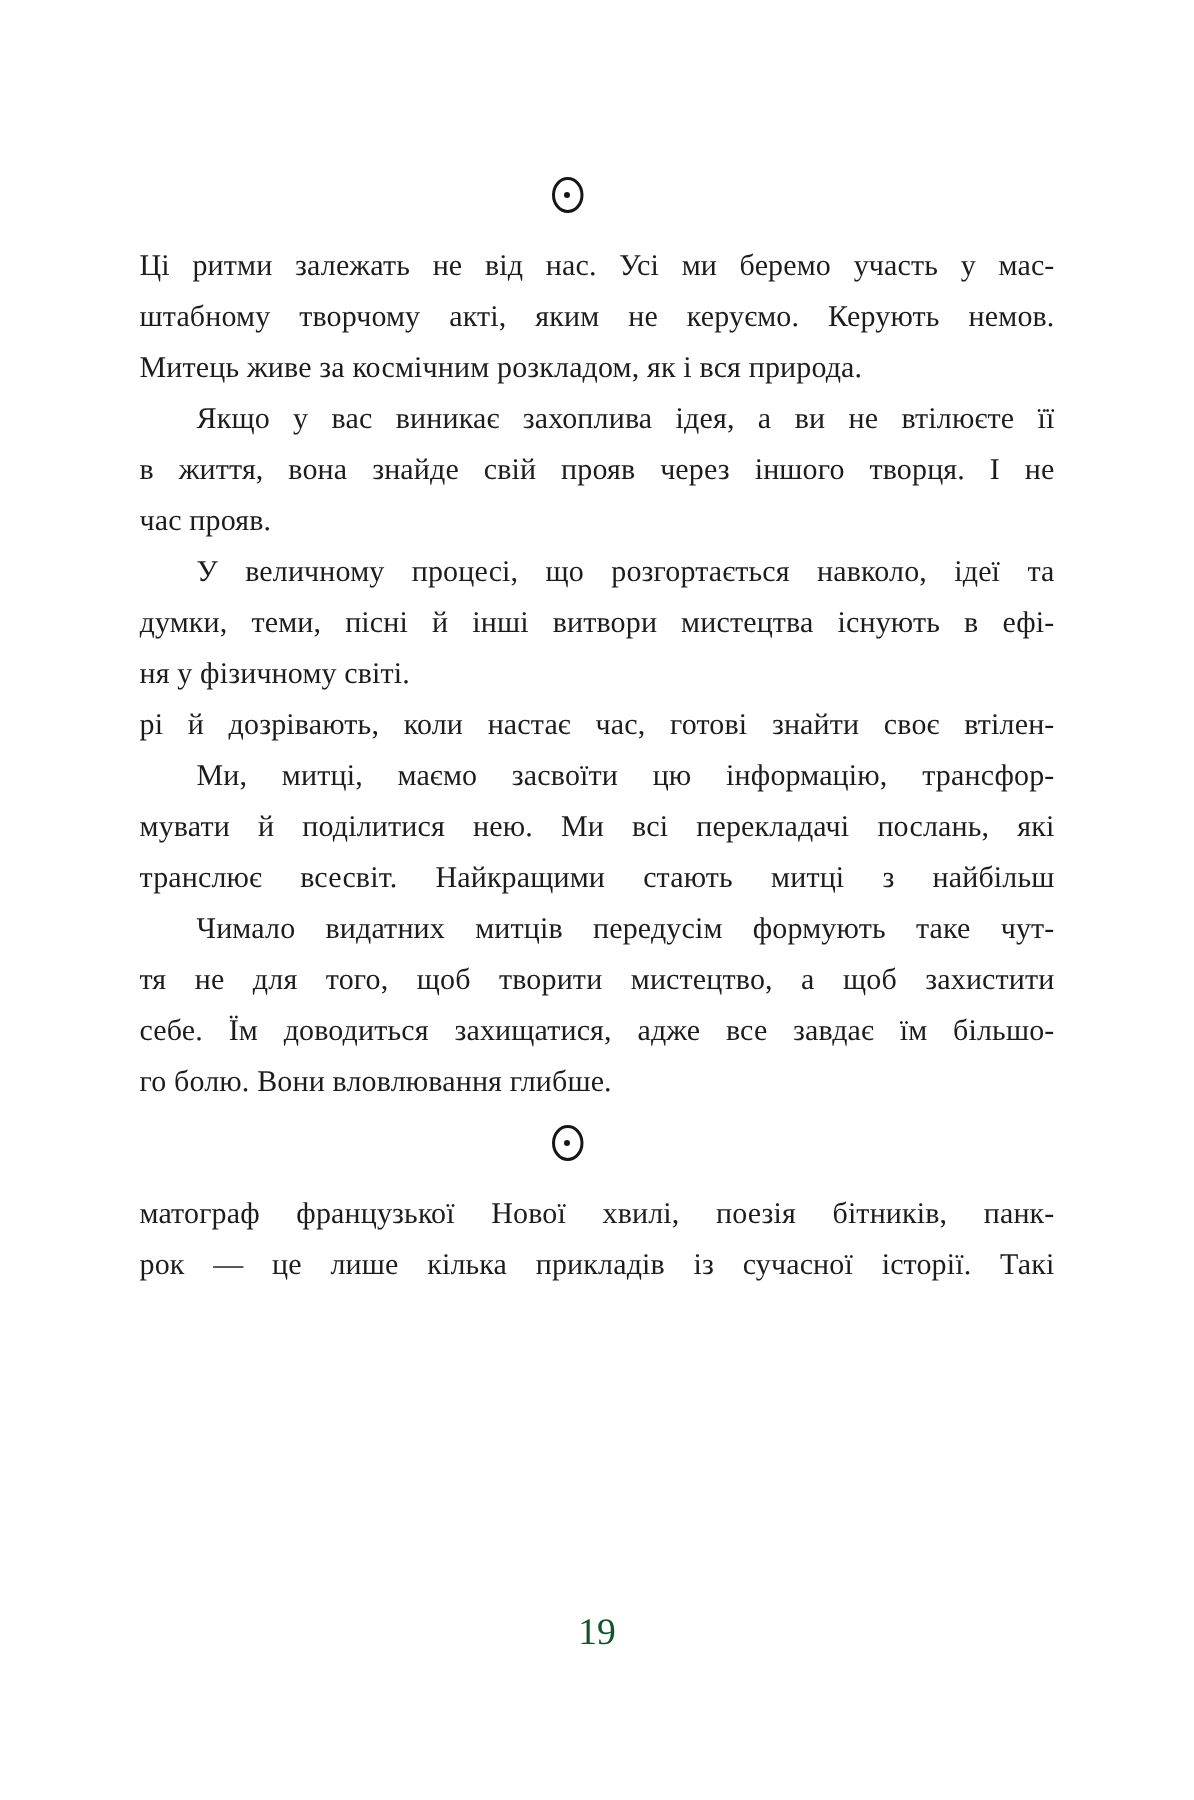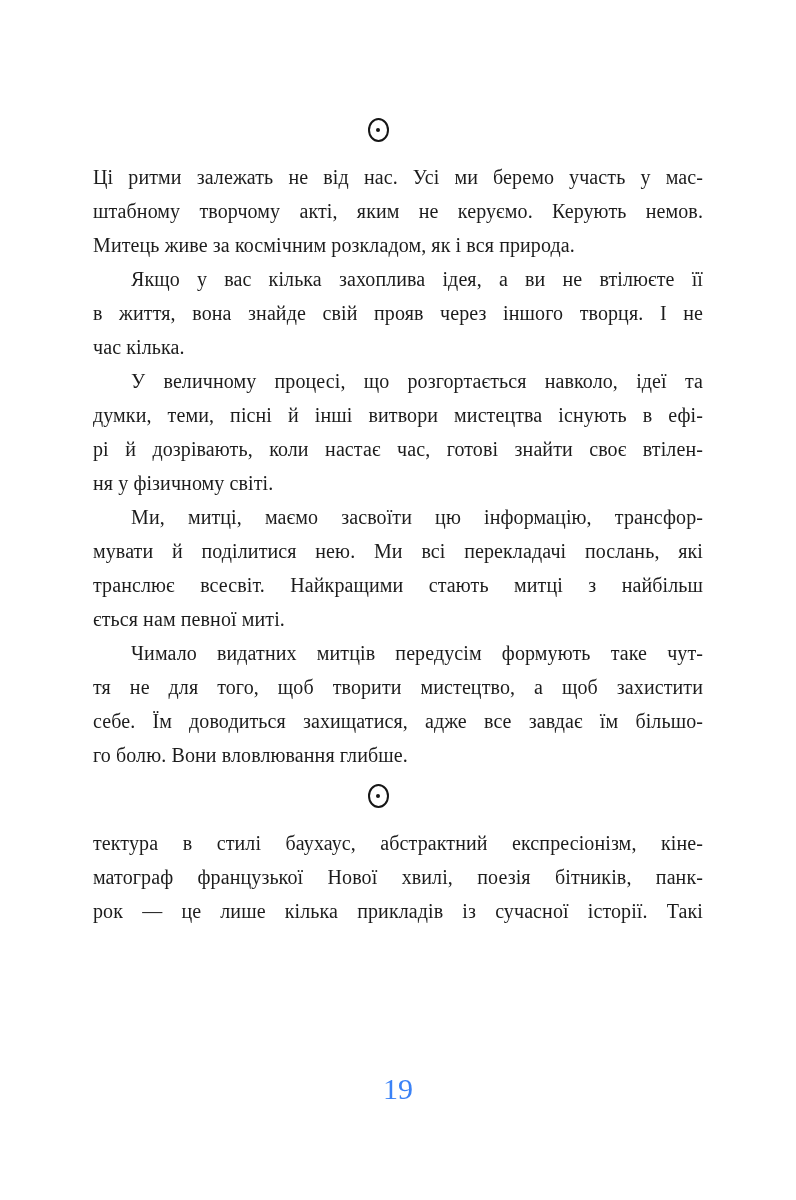--- a/index.html
+++ b/index.html
@@ -64,68 +64,66 @@
   .line.last {
     text-align: center;
     text-align-last: left;
   }
   .page-number {
     position: absolute;
     left: 93px;
     top: 1076px;
     width: 610px;
     text-align: center;
-    font-size: 30px;
+    font-size: 25px;
     line-height: 26px;
-    color: #3b82f6;
+    color: #14532d;
   }
 </style>
 </head>
 <body>
 
 <div class="page">
   <div class="content" id="content">
       <div class="divider divider-1">
         <span class="circled-dot">
           <span class="dot"></span>
         </span>
       </div>
       <div class="paragraph">
         <div class="line">Ці ритми залежать не від нас. Усі ми беремо участь у мас-</div>
         <div class="line">штабному творчому акті, яким не керуємо. Керують немов.</div>
         <div class="line last">Митець живе за космічним розкладом, як і вся природа.</div>
       </div>
       <div class="paragraph">
-        <div class="line indent">Якщо у вас кілька захоплива ідея, а ви не втілюєте її</div>
+        <div class="line indent">Якщо у вас виникає захоплива ідея, а ви не втілюєте її</div>
         <div class="line">в життя, вона знайде свій прояв через іншого творця. І не</div>
-        <div class="line last">час кілька.</div>
+        <div class="line last">час прояв.</div>
       </div>
       <div class="paragraph">
         <div class="line indent">У величному процесі, що розгортається навколо, ідеї та</div>
         <div class="line">думки, теми, пісні й інші витвори мистецтва існують в ефі-</div>
+        <div class="line last">ня у фізичному світі.</div>
         <div class="line">рі й дозрівають, коли настає час, готові знайти своє втілен-</div>
-        <div class="line last">ня у фізичному світі.</div>
       </div>
       <div class="paragraph">
         <div class="line indent">Ми, митці, маємо засвоїти цю інформацію, трансфор-</div>
         <div class="line">мувати й поділитися нею. Ми всі перекладачі послань, які</div>
         <div class="line">транслює всесвіт. Найкращими стають митці з найбільш</div>
-        <div class="line last">ється нам певної миті.</div>
       </div>
       <div class="paragraph">
         <div class="line indent">Чимало видатних митців передусім формують таке чут-</div>
         <div class="line">тя не для того, щоб творити мистецтво, а щоб захистити</div>
         <div class="line">себе. Їм доводиться захищатися, адже все завдає їм більшо-</div>
         <div class="line last">го болю. Вони вловлювання глибше.</div>
       </div>
       <div class="divider divider-2">
         <span class="circled-dot">
           <span class="dot"></span>
         </span>
       </div>
       <div class="paragraph">
-        <div class="line">тектура в стилі баухаус, абстрактний експресіонізм, кіне-</div>
         <div class="line">матограф французької Нової хвилі, поезія бітників, панк-</div>
         <div class="line">рок — це лише кілька прикладів із сучасної історії. Такі</div>
       </div>
     </div>
   <div class="page-number">19</div>
 </div>
 
 </body></html>

